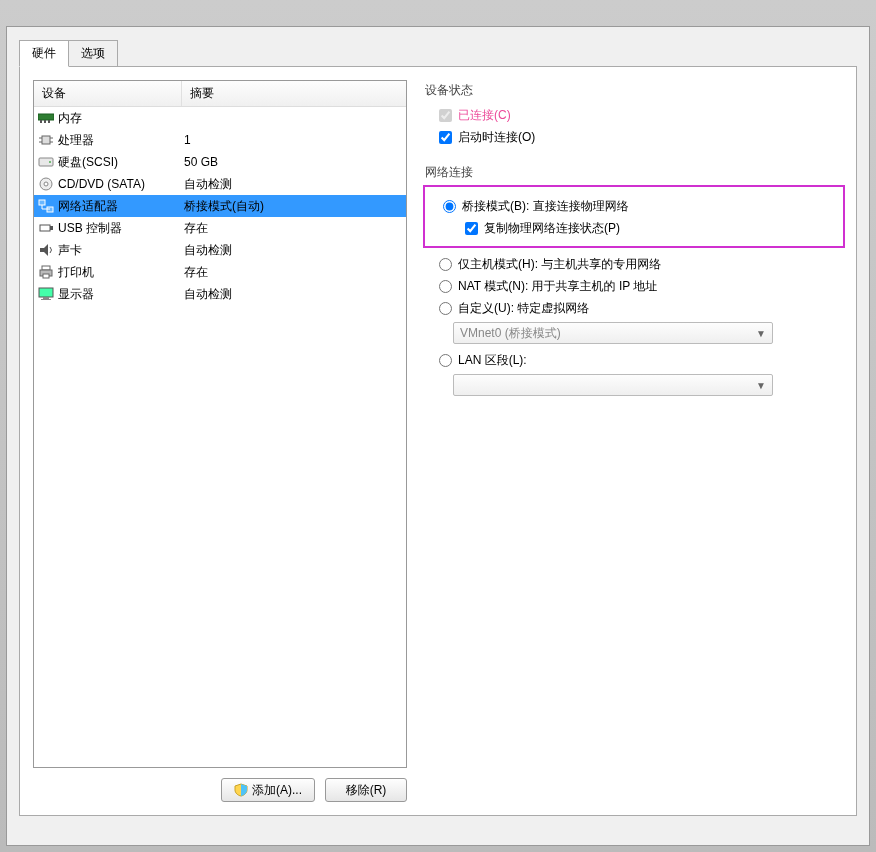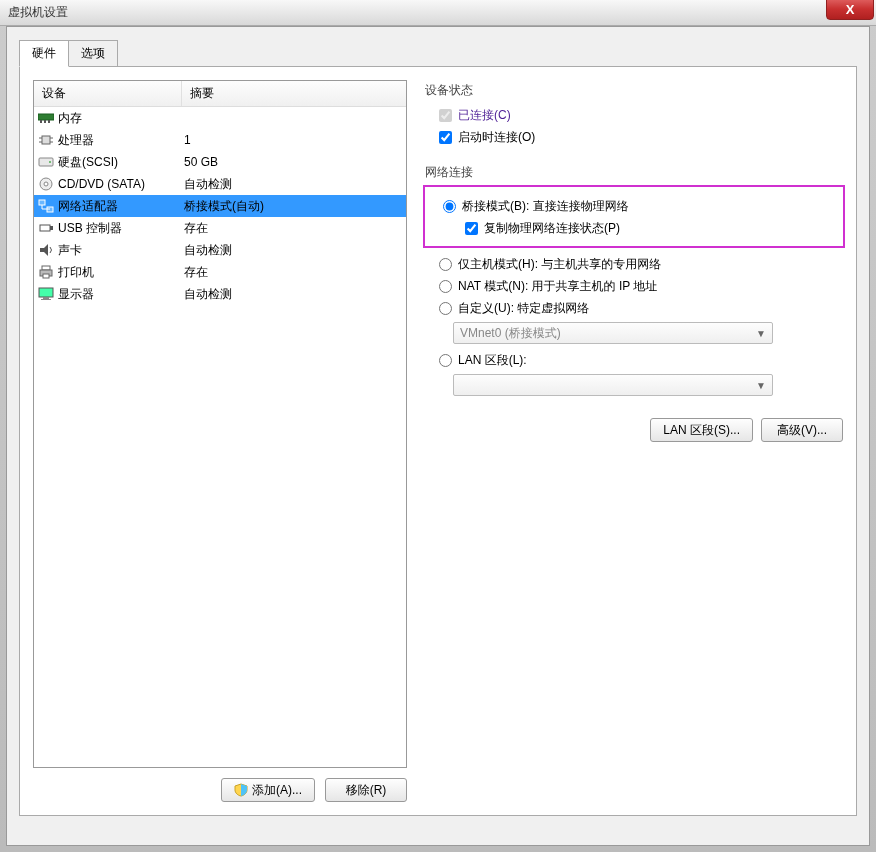--- a/index.html
+++ b/index.html
@@ -193,33 +193,27 @@
   display: flex; justify-content: flex-end; gap: 8px;
   margin-top: 22px;
 }
 .footer-btns {
   position: absolute;
   right: 18px;
   bottom: 14px;
   display: flex; gap: 10px;
 }
 .footer-btns .win-btn { min-width: 92px; }
-.disabled-text { color: #4c1d95; }
+.disabled-text { color: #ec4899; }
 svg { display: block; }
 </style>
 </head>
 <body>
 
 <div class="window">
-  <div class="titlebar">
-    <span class="titlebar-text">虚拟机设置</span>
-    <div class="close-btn">
-      <span>X</span>
-    </div>
-  </div>
 
   <div class="client">
     <div class="tabs">
       <div class="tab active">硬件</div>
       <div class="tab">选项</div>
     </div>
 
     <div class="tabcontent">
 
       <div class="left-col">
@@ -405,28 +399,20 @@
 
           <label class="radio-row">
             <input type="radio" name="net" style="">
             <span>LAN 区段(L):</span>
           </label>
           <div class="combo">
             <span></span>
             <span class="arrow">▼</span>
           </div>
 
-          <div class="rightbtns">
-            <button class="win-btn">
-              <span>LAN 区段(S)...</span>
-            </button>
-            <button class="win-btn">
-              <span>高级(V)...</span>
-            </button>
-          </div>
         </div>
 
       </div>
     </div>
 
 
   </div>
 </div>
 
 </body></html>

